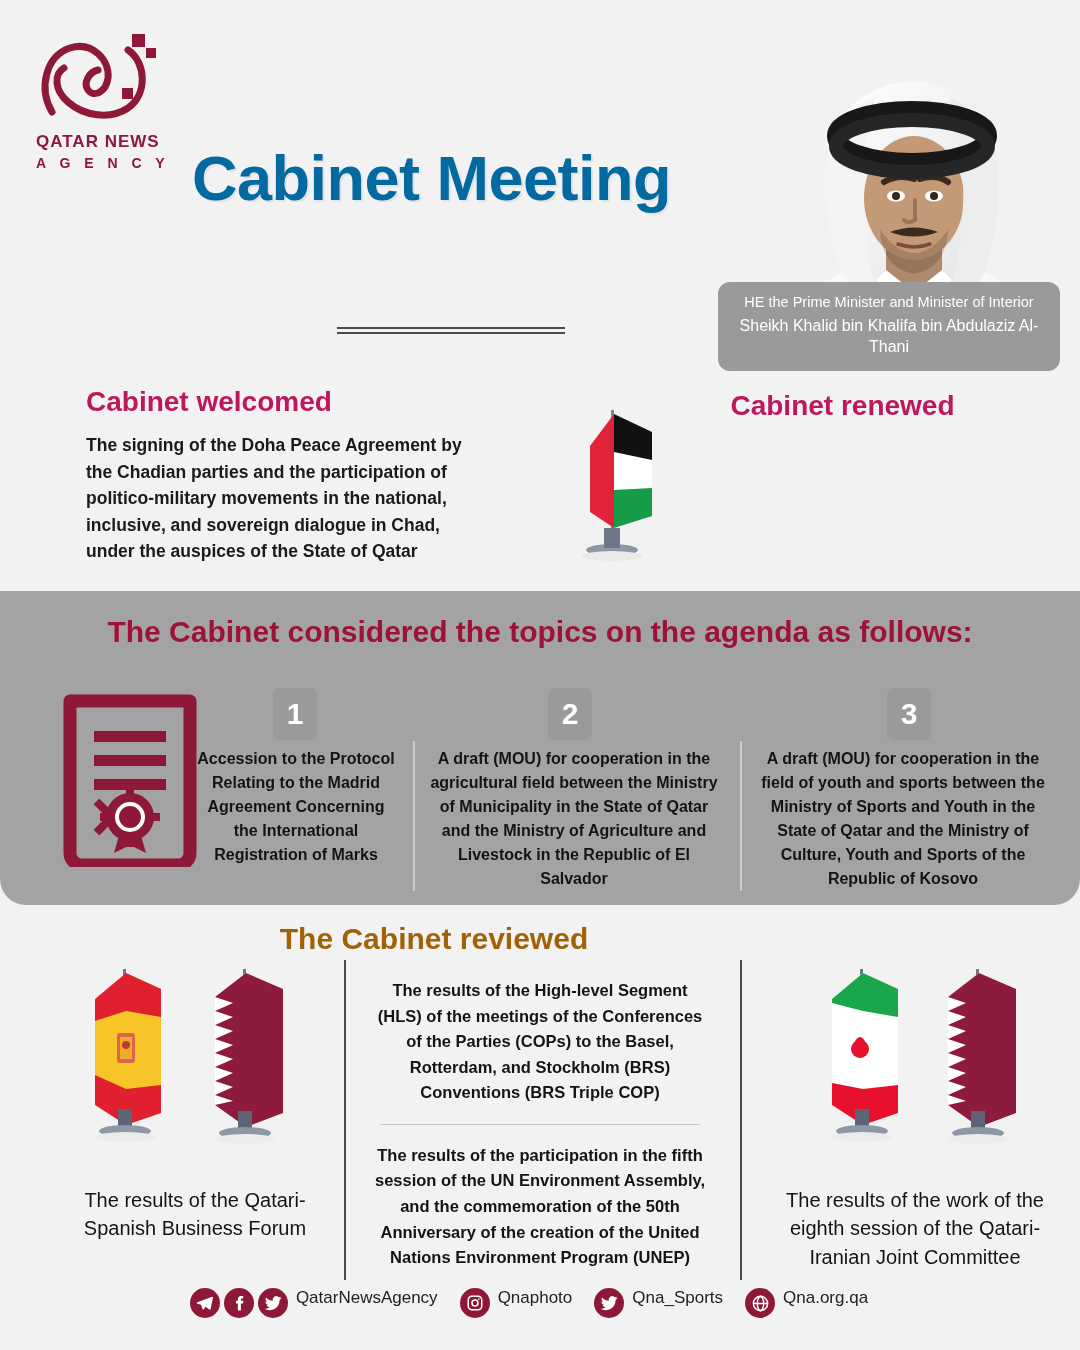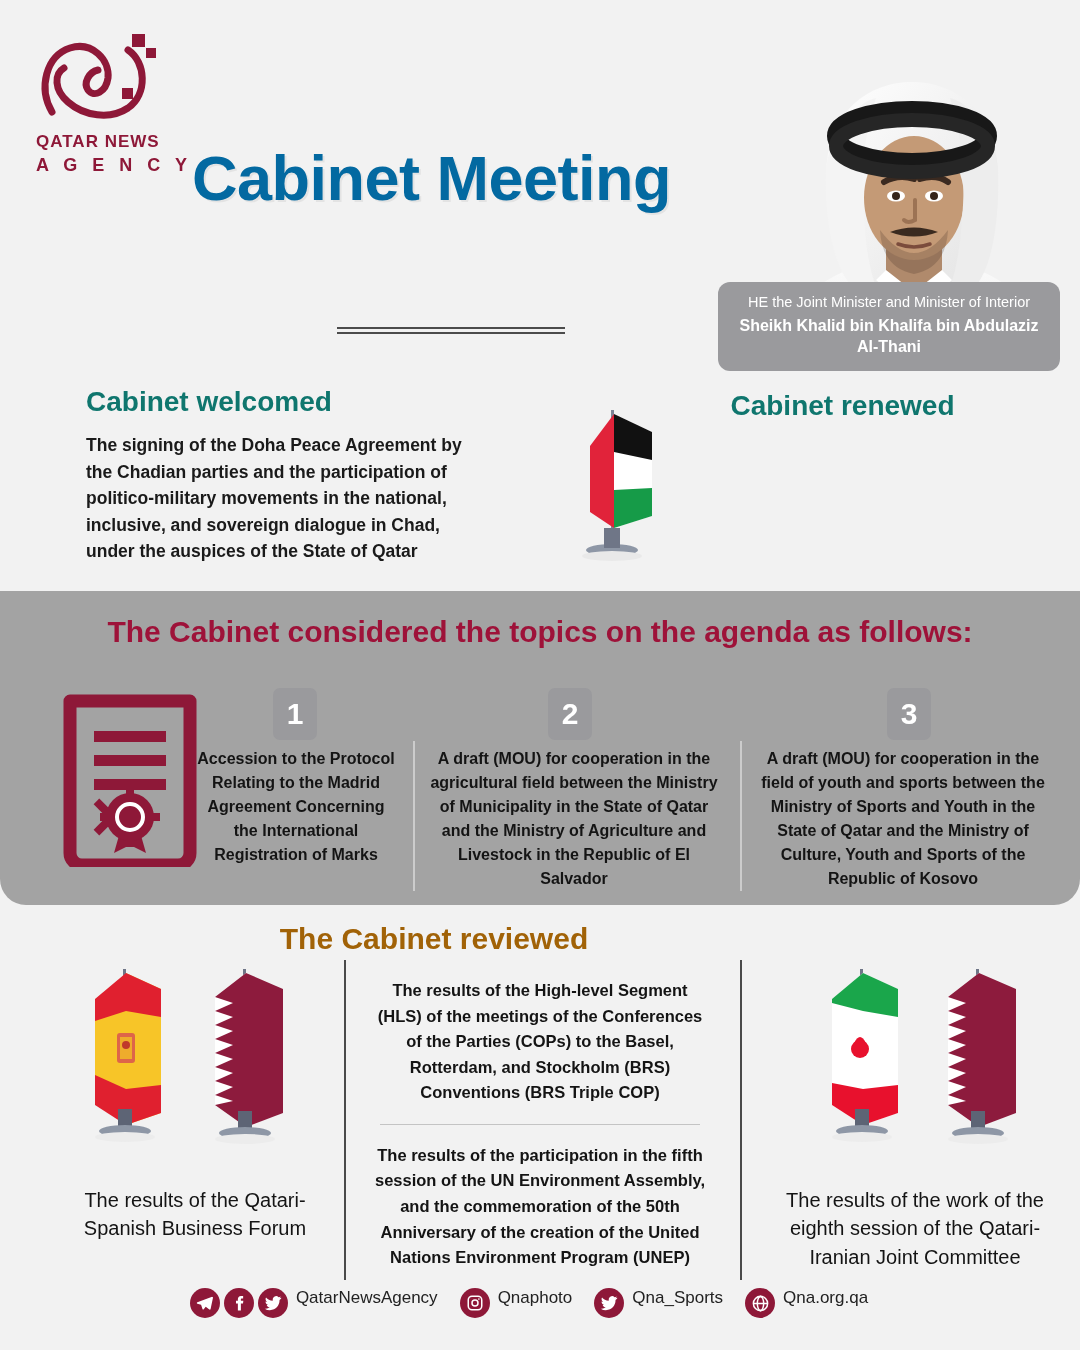--- a/index.html
+++ b/index.html
@@ -9,50 +9,50 @@
     background: #f2f2f2;
     overflow: hidden;
   }
   .page { position: relative; width: 1080px; height: 1350px; background: #f2f2f2; }
 
   
   .logo { position: absolute; left: 36px; top: 28px; width: 160px; height: 140px; }
   .logo-mark { position: relative; width: 130px; height: 100px; }
   .logo-text { margin-top: 4px; color: #8e1838; font-weight: bold; letter-spacing: 1px; }
   .logo-l1 { font-size: 17px; }
-  .logo-l2 { font-size: 18px; letter-spacing: 5px; margin-top: 3px; }
+  .logo-l2 { font-size: 14px; letter-spacing: 5px; margin-top: 3px; }
 
   
   .title {
     position: absolute; left: 192px; top: 142px;
     font-size: 63px; font-weight: bold; color: #0369a1;
     letter-spacing: -0.5px;
     text-shadow: 2px 2px 0 rgba(0,0,0,0.06);
   }
 
   
   .photo-wrap { position: absolute; left: 760px; top: 58px; width: 300px; height: 300px; }
   .caption-box {
     position: absolute; left: 718px; top: 282px; width: 342px;
     background: #9a9a9d; border-radius: 12px; padding: 11px 14px 13px;
     text-align: center; color: #ffffff;
   }
   .caption-line1 { font-size: 14.5px; line-height: 1.35; }
-  .caption-line2 { font-size: 16px; font-weight: bold; line-height: 1.35; margin-top: 2px; }
+  .caption-line2 { font-size: 16px; font-weight: normal; line-height: 1.35; margin-top: 2px; }
 
   
   .date-wrap { position: absolute; left: 281px; top: 318px; width: 340px; text-align: center; }
   .date-text { font-size: 25px; font-weight: bold; color: #8e8e90; }
   .date-rule { margin: 9px auto 0; width: 228px; border-top: 2px solid #4c4c4c; }
   .date-rule2 { margin: 3px auto 0; width: 228px; border-top: 2px solid #4c4c4c; }
 
   
   .blk-left { position: absolute; left: 86px; top: 386px; width: 400px; }
   .blk-right { position: absolute; left: 670px; top: 390px; width: 345px; }
-  .blk-h { font-size: 28px; font-weight: bold; color: #0f766e; }
+  .blk-h { font-size: 28px; font-weight: bold; color: #be185d; }
   .blk-left .blk-h { margin-bottom: 14px; }
   .blk-right .blk-h { margin-bottom: 25px; text-align: center; }
   .blk-p { font-size: 17.5px; font-weight: bold; line-height: 1.52; color: #1a1a1a; }
   .blk-right .blk-p { text-align: justify; }
 
   
   .pal-flag { position: absolute; left: 560px; top: 404px; width: 110px; height: 160px; }
 
   
   .panel {
@@ -178,21 +178,21 @@
       <path d="M120,172 q34,46 68,0 q-2,38 -34,44 q-32,-6 -34,-44 Z" fill="#3a2a1f" opacity="0.22"></path>
 
       <ellipse cx="152" cy="78" rx="76" ry="26" fill="none" stroke="#181818" stroke-width="18"></ellipse>
       <ellipse cx="152" cy="88" rx="76" ry="26" fill="none" stroke="#262626" stroke-width="14"></ellipse>
 
       <path d="M126,212 l28,22 l28,-22 l10,10 l-38,34 l-38,-34 Z" fill="#ffffff"></path>
     </svg>
   </div>
 
   <div class="caption-box">
-    <div class="caption-line1">HE the Joint Minister and Minister of Interior</div>
+    <div class="caption-line1">HE the Prime Minister and Minister of Interior</div>
     <div class="caption-line2">Sheikh Khalid bin Khalifa bin Abdulaziz Al-Thani</div>
   </div>
 
   <div class="date-wrap">
     <div class="date-rule"></div>
     <div class="date-rule2"></div>
   </div>
 
   <div class="blk-left">
     <div class="blk-h">Cabinet welcomed</div>

